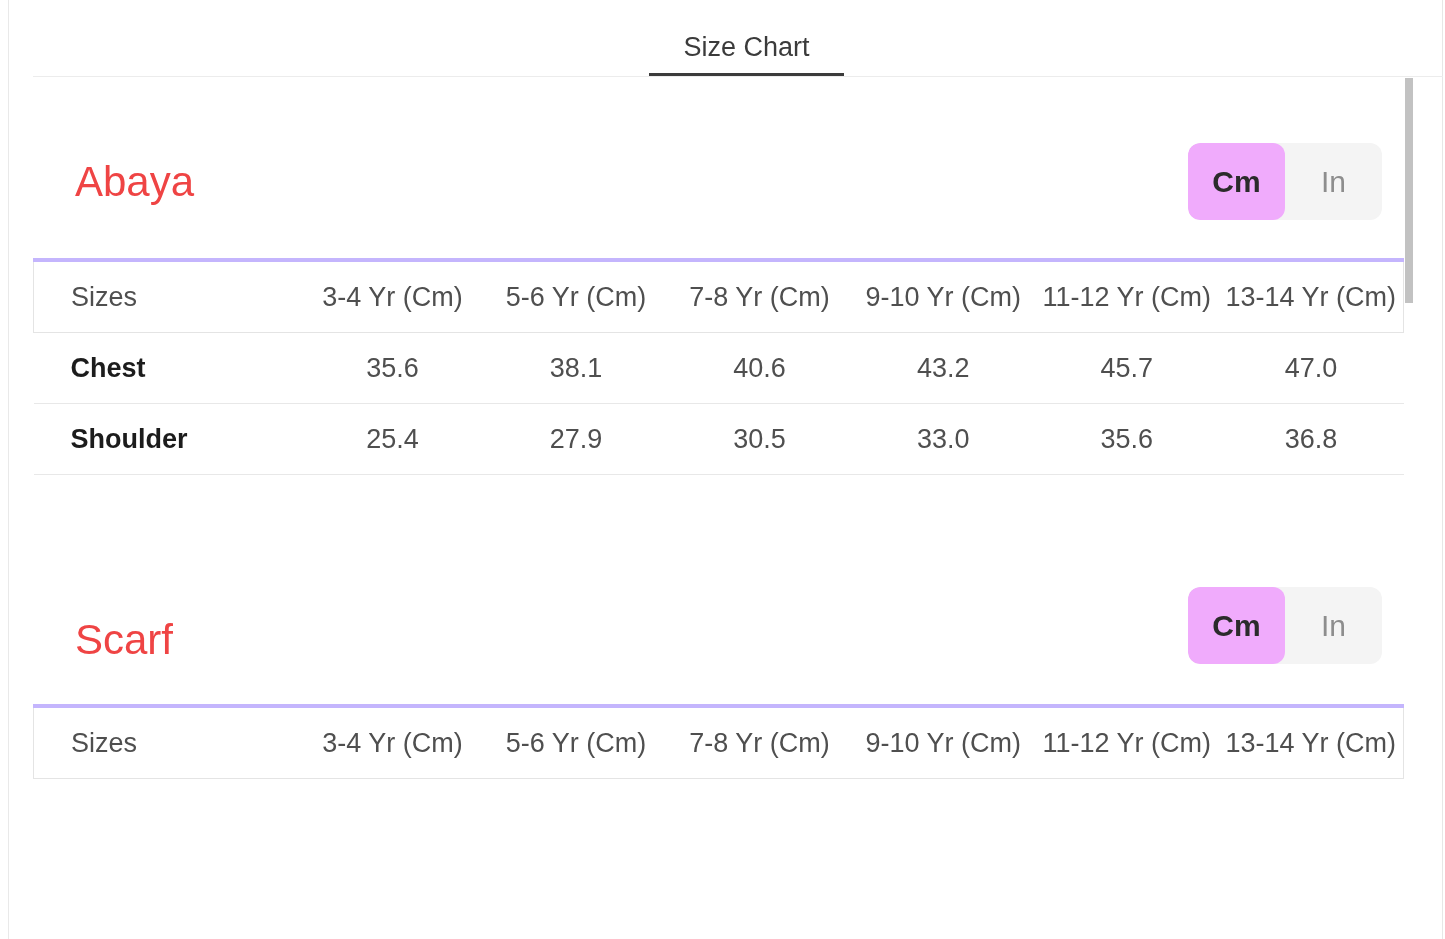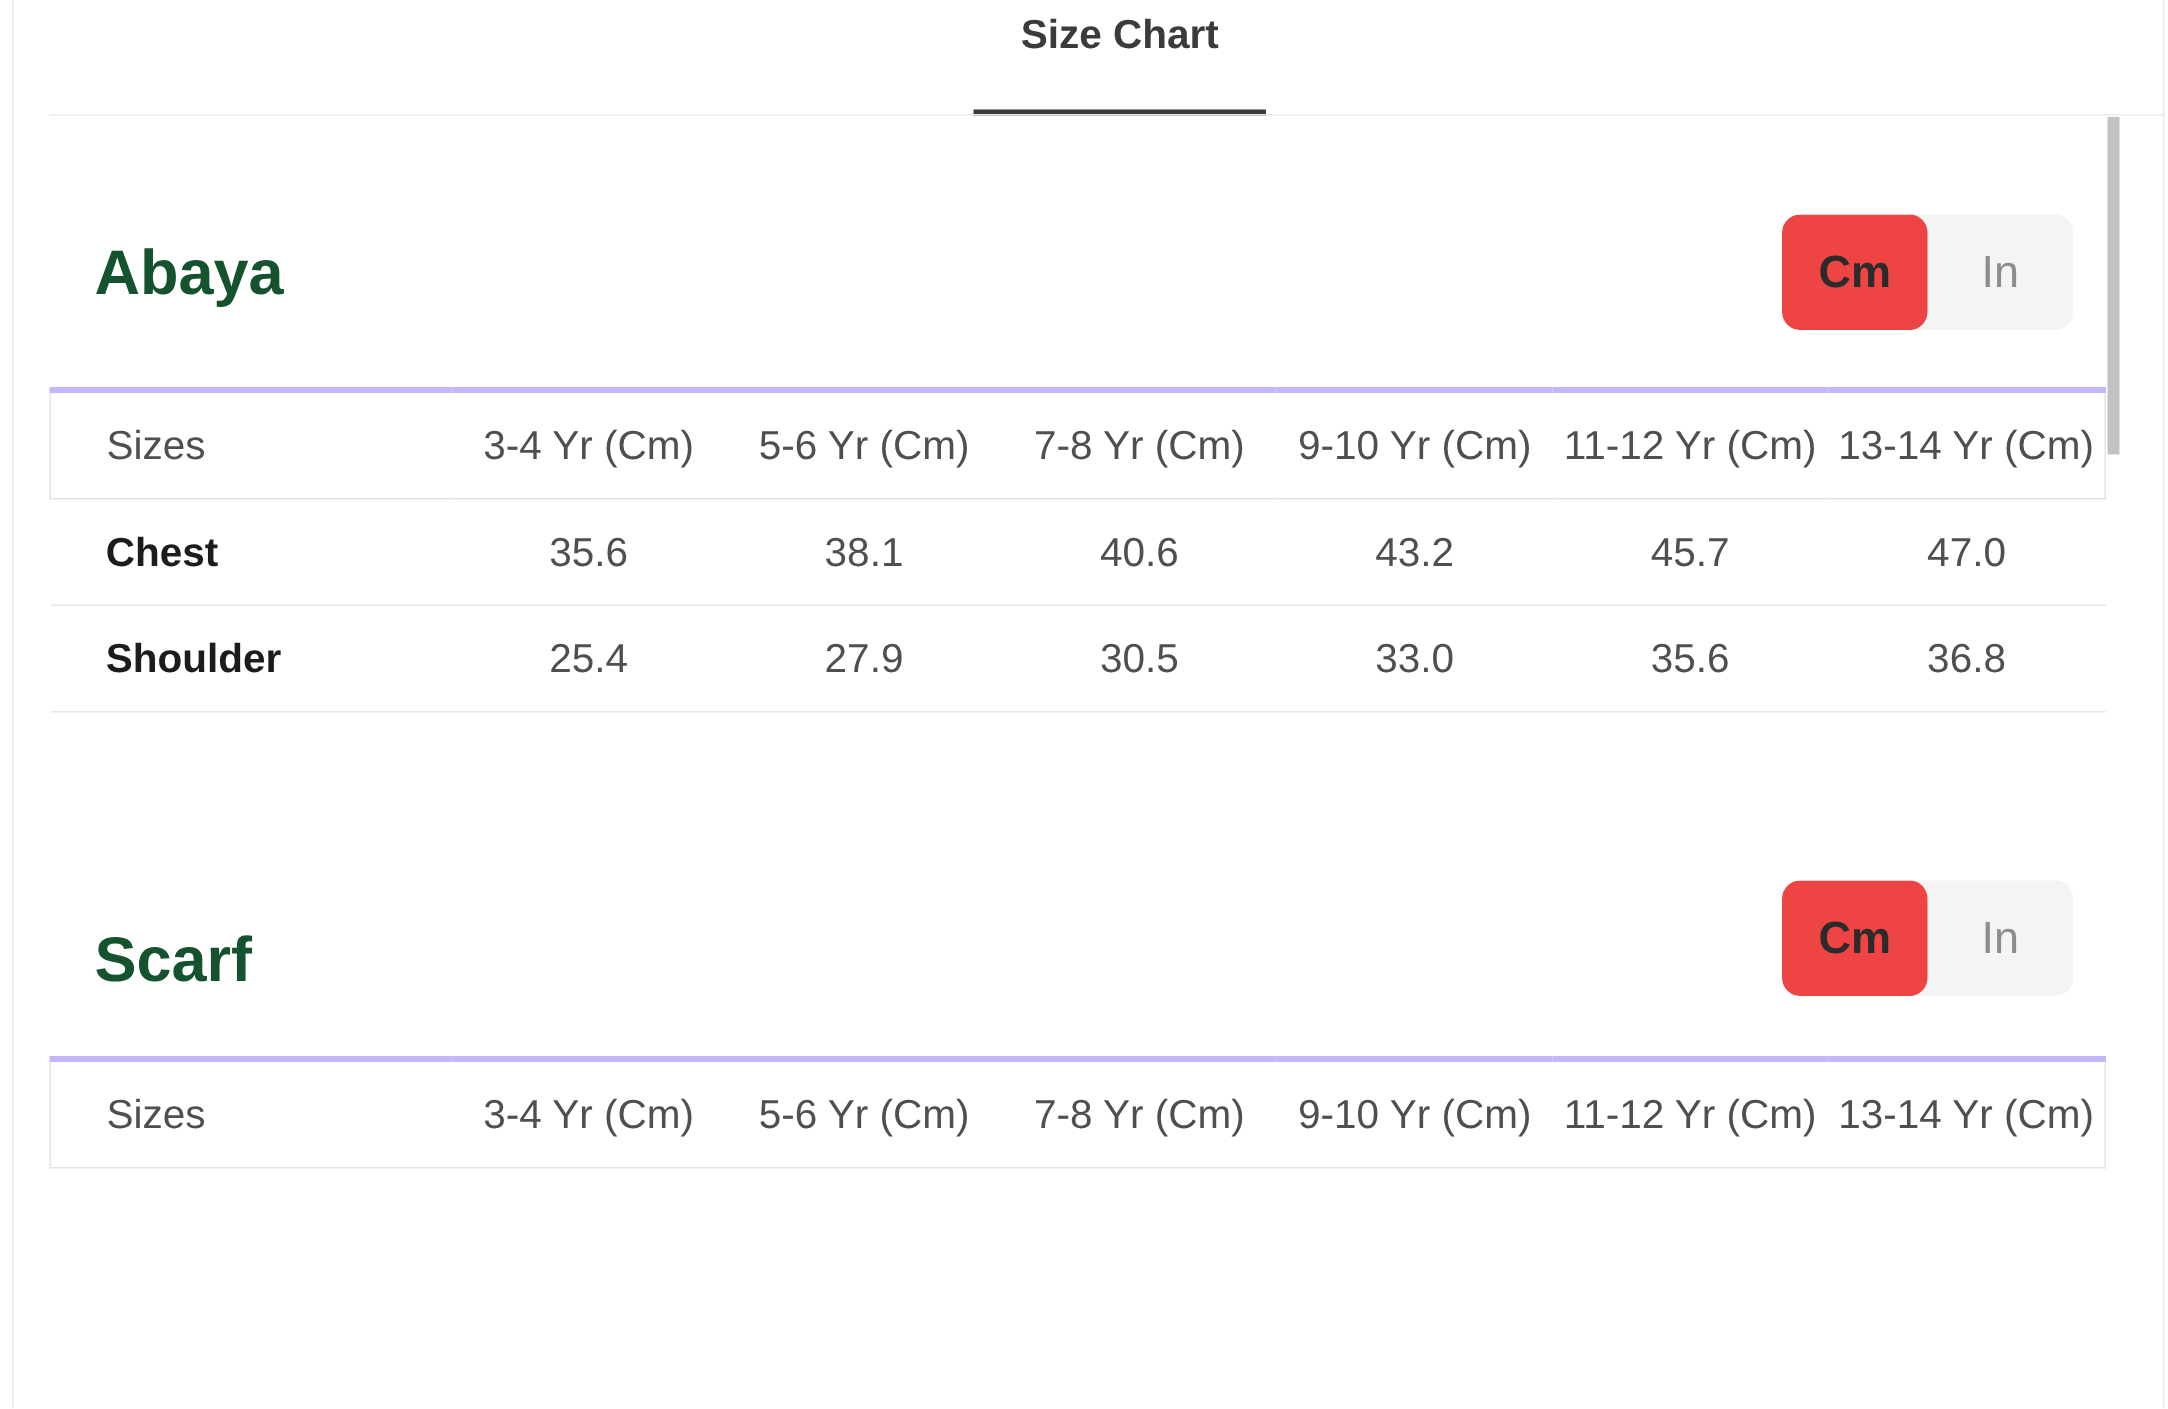--- a/index.html
+++ b/index.html
@@ -36,56 +36,56 @@
   }
   .tabbar-divider {
     position: absolute; left: 33px; right: 2px; bottom: 0; height: 1px;
     background: #ececec;
   }
   .tab {
     position: absolute; left: 649px; top: 0;
     width: 195px; height: 77px;
     box-sizing: border-box;
     display: flex; align-items: flex-start; justify-content: center;
-    padding-top: 8px;
+    padding-top: 32px;
     border-bottom: 4px solid #3b3b3b;
-    font-size: 27px; font-weight: 700; color: #3b3b3b;
+    font-size: 27px; font-weight: 400; color: #3b3b3b;
     cursor: pointer;
   }
 
   
   .content { margin: 0 41px 0 33px; }
 
   .section-head {
     display: flex; justify-content: space-between; align-items: center;
   }
   .section-head.abaya { margin-top: 66px; }
   .section-head.scarf { margin-top: 112px; align-items: flex-end; }
 
   .section-title {
-    margin: 0 0 0 30px;
-    font-size: 42px; font-weight: 700; color: #14532d;
+    margin: 0 0 0 42px;
+    font-size: 42px; font-weight: 400; color: #ef4444;
   }
 
   .unit-toggle {
     width: 194px; height: 77px;
     margin-right: 22px;
     background: #f4f4f4;
     border-radius: 12px;
     display: flex;
     overflow: hidden;
   }
   .unit-seg {
     flex: 1;
     display: flex; align-items: center; justify-content: center;
     font-size: 30px; color: #8d8d8d;
     cursor: pointer;
   }
   .unit-seg.active {
-    background: #ef4444;
+    background: #f0abfc;
     color: #2b2b2b;
     font-weight: 600;
     border-radius: 12px;
   }
 
   
   table.size-table {
     width: 100%;
     border-collapse: collapse;
     margin-top: 38px;

